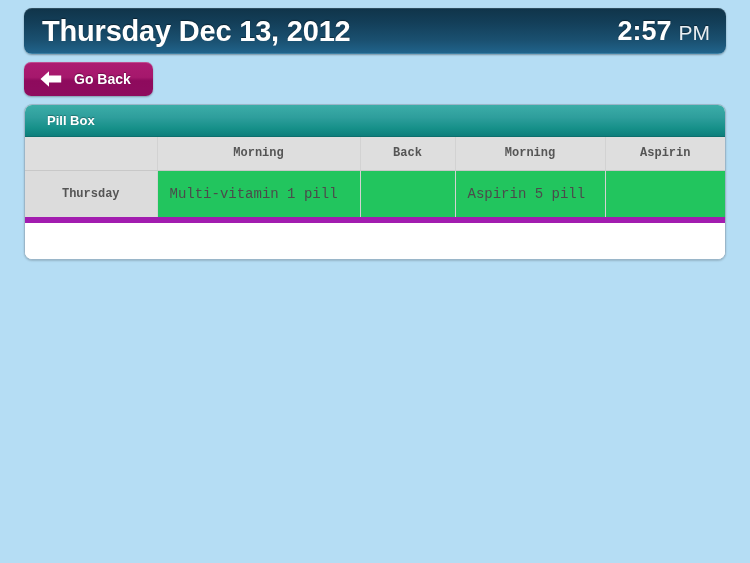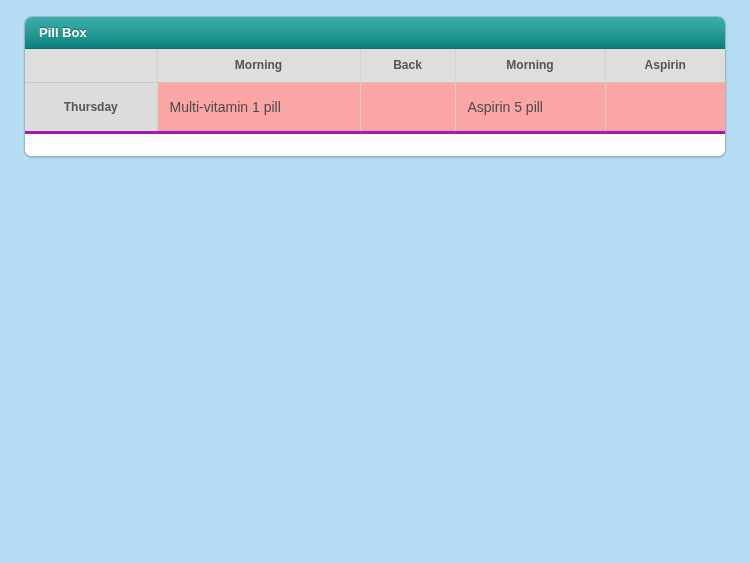--- a/index.html
+++ b/index.html
@@ -134,38 +134,40 @@
                 #0d7e7c 100%);
     border-bottom: 1px solid #0c6f6d;
   }
 
   .card-title {
     color: #ffffff;
     font-size: 13px;
     font-weight: bold;
     text-shadow: 0 -1px 1px rgba(0,0,0,0.3);
     line-height: 1;
+    margin-left: 8px;
   }
 
   .card-body {
-    padding-bottom: 22px;
+    padding-bottom: 36px;
     background: #ffffff;
+    font-family: Liberation Mono, monospace;
   }
 
   
   table.schedule {
     width: 100%;
     border-collapse: collapse;
     table-layout: fixed;
   }
 
   table.schedule th,
   table.schedule td {
     border-right: 1px solid #d2d2d2;
-    border-bottom: 3px solid #a21caf;
+    border-bottom: 6px solid #a21caf;
   }
 
   table.schedule th:last-child,
   table.schedule td:last-child {
     border-right: none;
   }
 
   table.schedule thead th {
     height: 33px;
     background: #dedede;
@@ -179,41 +181,58 @@
 
   .col-day      { width: 132px; }
   .col-morning  { width: 203px; }
   .col-noon     { width: 95px; }
   .col-evening  { width: 150px; }
   .col-bedtime  { width: 120px; }
 
   table.schedule tbody td {
     height: 50px;
     vertical-align: middle;
-    background: #fca5a5;
+    background: #22c55e;
     font-size: 14px;
     color: #4b4b4b;
     padding: 0 12px;
   }
 
   table.schedule tbody td.day-cell {
     background: #dcdcdc;
     color: #555555;
     font-size: 12px;
     font-weight: bold;
     text-align: center;
     padding: 0;
   }
 </style>
 </head>
 <body>
 
 <div class="app">
 
-
+  <div class="titlebar">
+    <div class="titlebar-date">Thursday Dec 13, 2012</div>
+    <div class="titlebar-clock">
+      <span class="clock-time">2:57</span>
+      <span class="clock-meridiem">PM</span>
+    </div>
+  </div>
+
+  <div class="toolbar">
+    <button class="go-back-button">
+      <span class="go-back-icon">
+        <svg viewBox="0 0 22 18" width="22" height="18" aria-hidden="true">
+          <path d="M0.5 9 L9 1.2 L9 5.6 L21.2 5.6 L21.2 12.4 L9 12.4 L9 16.8 Z" fill="#ffffff"></path>
+        </svg>
+      </span>
+      <span class="go-back-label">Go Back</span>
+    </button>
+  </div>
 
   <div class="card">
     <div class="card-header">
       <span class="card-title">Pill Box</span>
     </div>
     <div class="card-body">
       <table class="schedule">
         <colgroup>
           <col class="col-day">
           <col class="col-morning">

